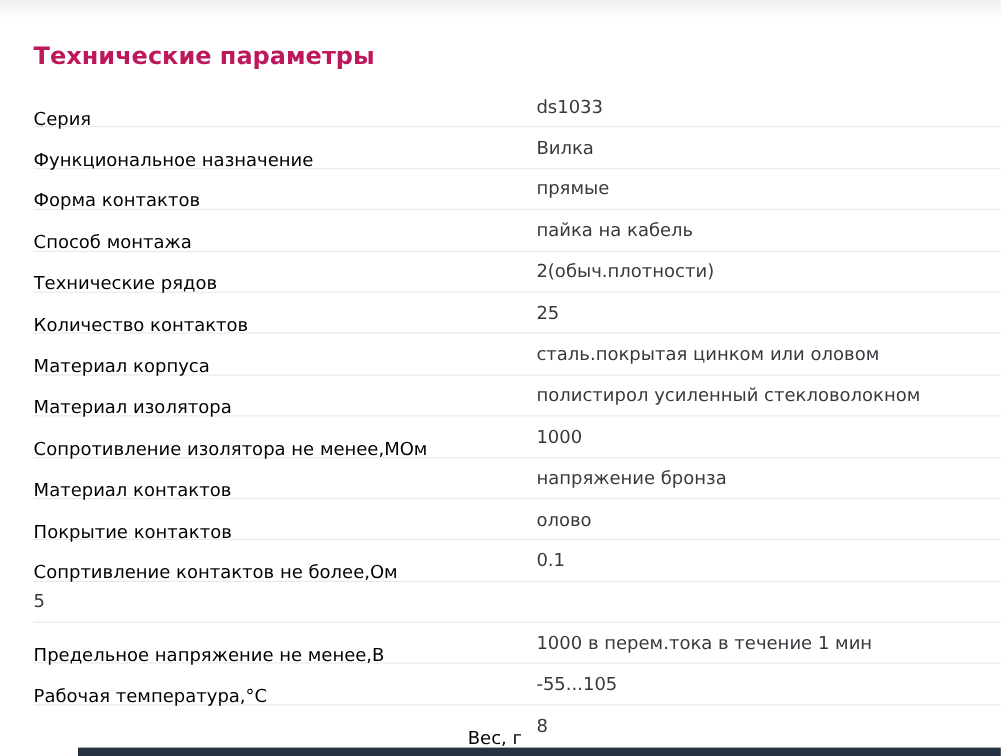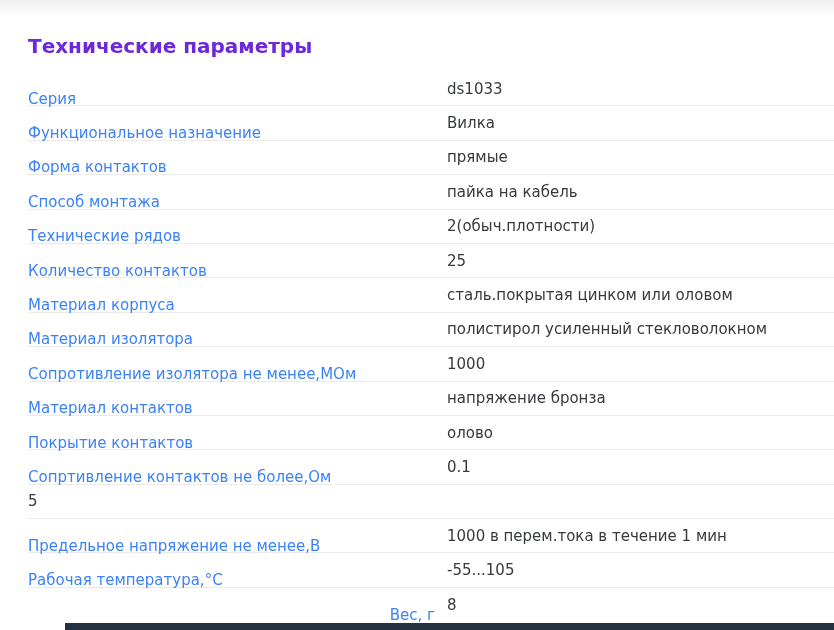--- a/index.html
+++ b/index.html
@@ -24,42 +24,42 @@
   }
   .section {
     position: absolute;
     top: 0; left: 0; right: 0;
   }
   .section-title {
     margin: 33px 0 0 28px;
     font-size: 20px;
     line-height: 26px;
     font-weight: 700;
-    color: #6d28d9;
+    color: #be185d;
   }
   .params-table {
     margin: 13px 0 0 28px;
   }
   .param-row {
     box-sizing: border-box;
     height: 34.4px;
     display: flex;
     align-items: center;
     border-bottom: 1px solid #eaeaea;
     font-size: 15px;
   }
   .param-row:last-child {
     border-bottom: none;
     text-align: right;
   }
   .param-label {
     flex: 0 0 419px;
     box-sizing: border-box;
     padding-right: 12px;
-    color: #3b82f6;
+    color: #000000;
     white-space: nowrap;
     overflow: hidden;
     margin-top: 20px;
   }
   .param-value {
     color: #36393d;
     white-space: nowrap;
     overflow: hidden;
   }
   

